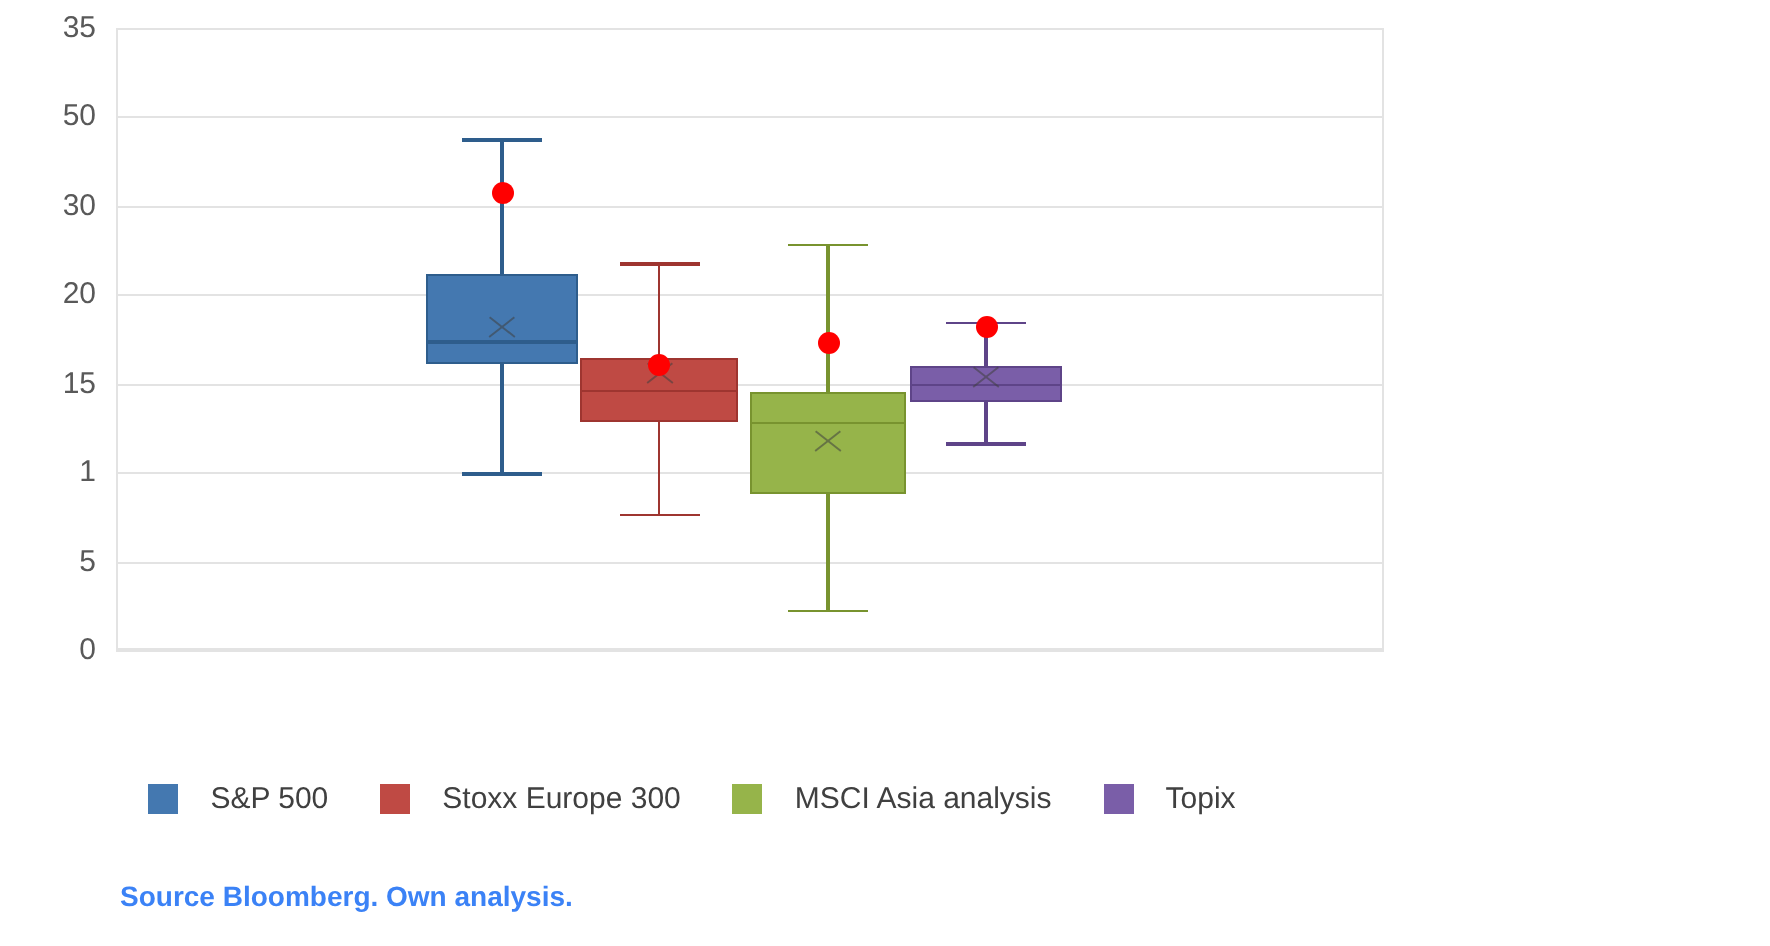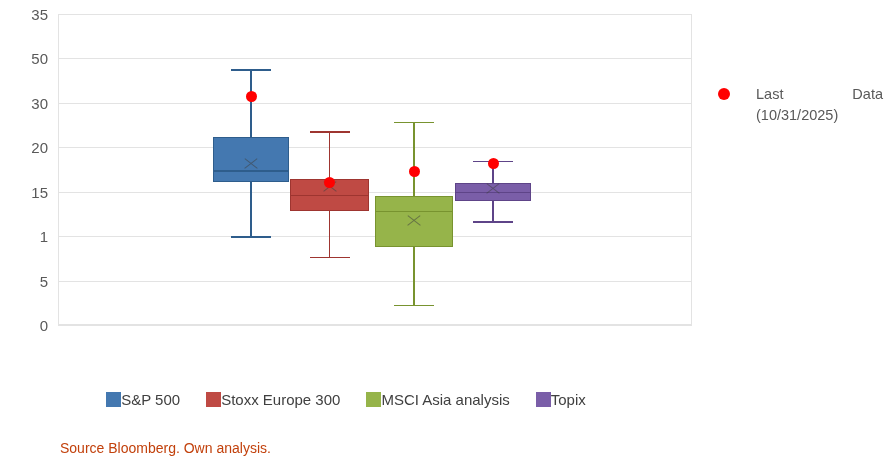--- a/index.html
+++ b/index.html
@@ -40,26 +40,26 @@
   
   .right-legend{position:absolute;left:718px;top:84px;width:165px;}
   .rl-row{display:flex;align-items:flex-start;}
   .rl-dot{width:12px;height:12px;border-radius:50%;background:#ff0000;margin-top:4px;flex:0 0 auto;}
   .rl-text{margin-left:26px;font-size:14.5px;color:#595959;line-height:1.45;width:128px;}
   .rl-line1{display:flex;justify-content:space-between;}
 
   
   .legend{position:absolute;left:0;top:391px;width:692px;
      display:flex;justify-content:center;align-items:center;gap:26px;}
-  .lg-item{display:flex;align-items:center;gap:0;}
+  .lg-item{display:flex;align-items:center;gap:16px;}
   .lg-swatch{width:15px;height:15px;}
   .lg-label{font-size:15px;color:#404040;white-space:nowrap;}
 
   
-  .source{position:absolute;left:60px;top:440px;font-size:14px;color:#c2410c;}
+  .source{position:absolute;left:60px;top:440px;font-size:14px;color:#3b82f6;font-weight:bold;}
 </style>
 </head>
 <body>
 
 <div id="chart-root">
 
   <div class="yaxis" id="yaxis">
       <div class="ytick" style="top: 311px;">0</div>
       <div class="ytick" style="top: 266.571px;">5</div>
       <div class="ytick" style="top: 222.143px;">1</div>
@@ -119,32 +119,20 @@
           <div class="cap" style="top: 146.614px; background: rgb(94, 68, 136);"></div>
           <div class="cap" style="top: 207.037px; background: rgb(94, 68, 136);"></div>
           <div class="box" style="top: 168.829px; height: 17.7714px; background: rgb(122, 94, 168); border-color: rgb(94, 68, 136);"></div>
           <div class="median" style="top: 177.714px; background: rgb(94, 68, 136);"></div>
           <div class="mean-x" style="top: 174.16px;"></div>
           <div class="lastdot" style="top: 149.28px; background: rgb(255, 0, 0);"></div>
         </div>
       </div>
   </div>
 
-  <div class="right-legend">
-    <div class="rl-row">
-      <span class="rl-dot"></span>
-      <span class="rl-text">
-        <span class="rl-line1">
-          <span>Last</span>
-          <span>Data</span>
-        </span>
-        <span>(10/31/2025)</span>
-      </span>
-    </div>
-  </div>
 
   <div class="legend" id="legend">
       <div class="lg-item">
         <span class="lg-swatch" style="background: rgb(68, 120, 176);"></span>
         <span class="lg-label">S&amp;P 500</span>
       </div>
       <div class="lg-item">
         <span class="lg-swatch" style="background: rgb(191, 74, 68);"></span>
         <span class="lg-label">Stoxx Europe 300</span>
       </div>

